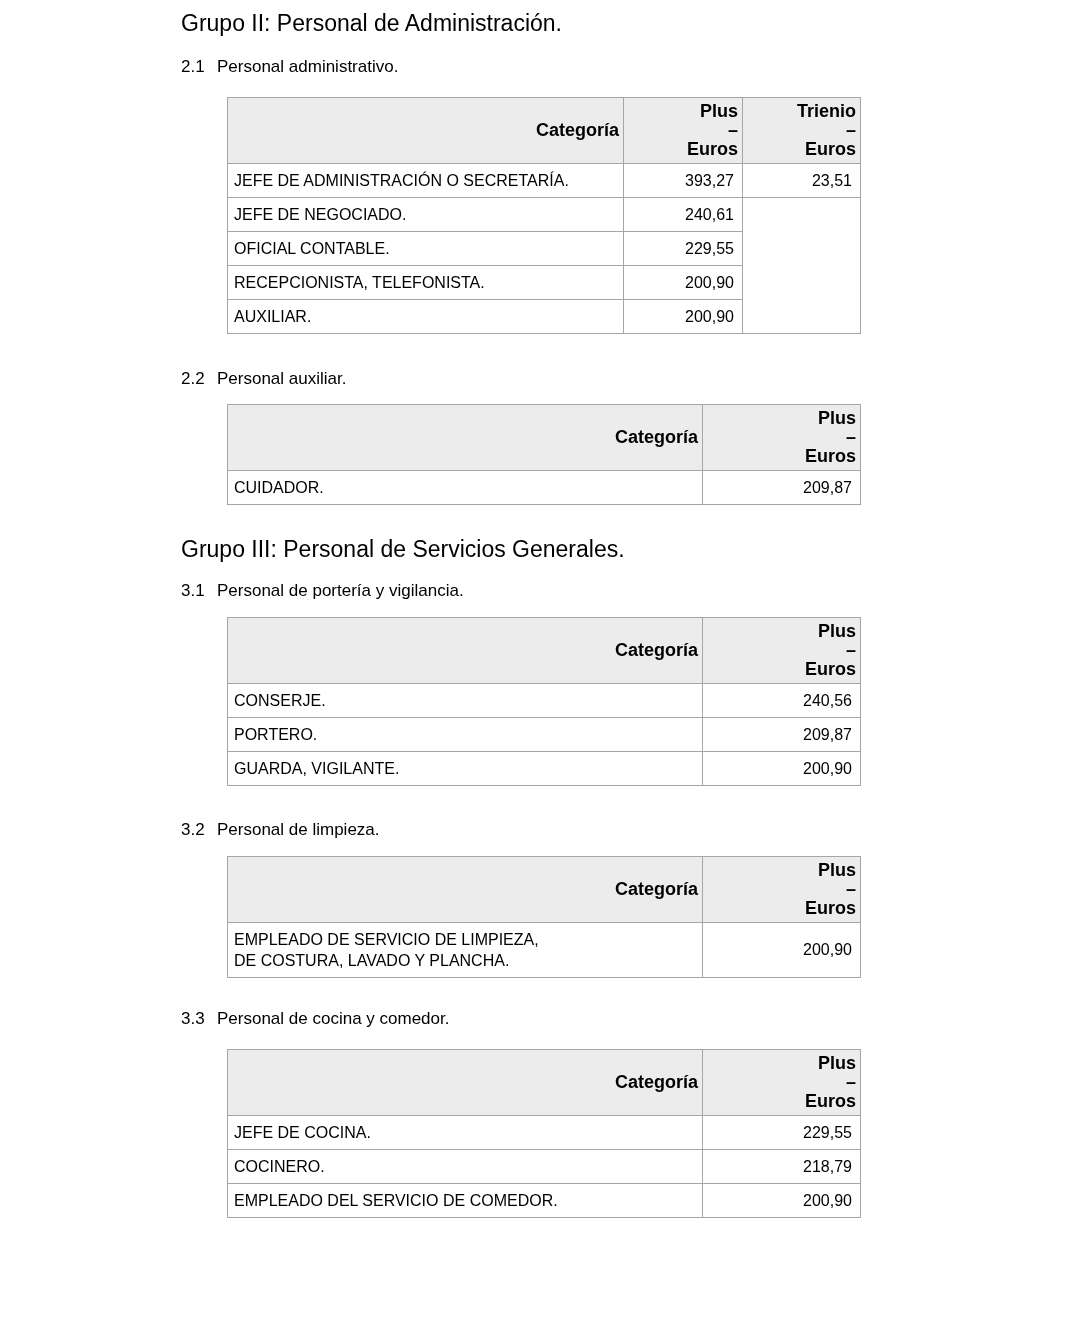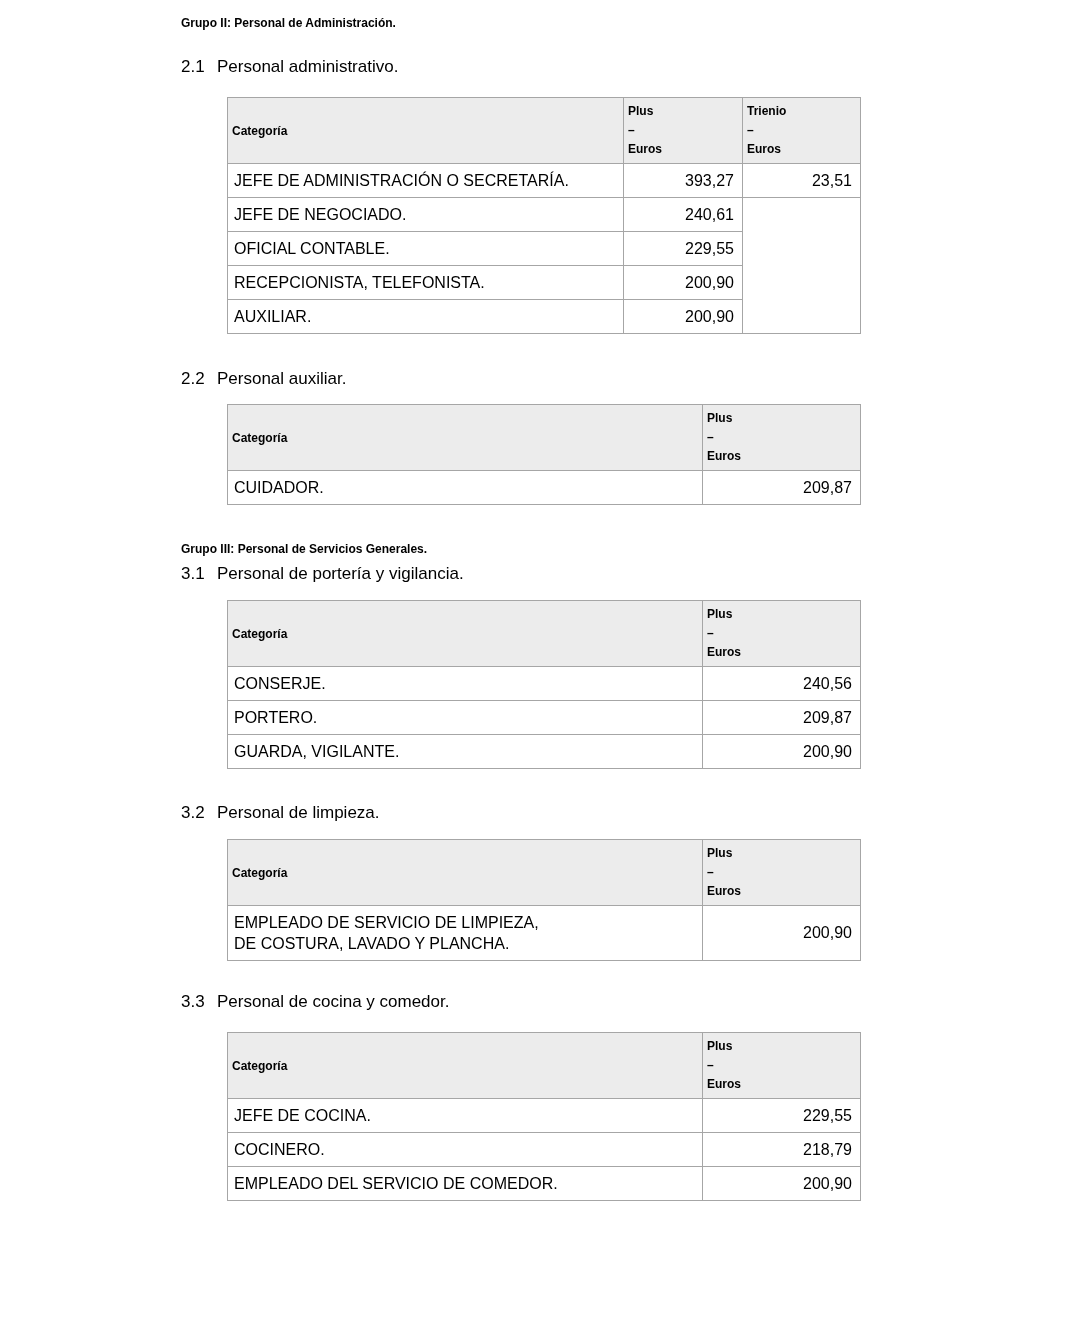--- a/index.html
+++ b/index.html
@@ -17,23 +17,23 @@
     margin: 0 auto;
     background: var(--page-bg);
     color: var(--text-color);
     font-family: "Liberation Sans", sans-serif;
     overflow: hidden;
   }
   .content { padding-top: 13px; }
 
   .group-heading {
     margin-left: 181px;
-    font-size: 12px;
+    font-size: 23px;
     line-height: 20px;
-    font-weight: bold;
+    font-weight: normal;
   }
   .sub-heading {
     margin-left: 181px;
     font-size: 17px;
     line-height: 20px;
   }
   .sub-num { display: inline-block; width: 36px; }
 
   table.doc-table {
     border-collapse: collapse;
@@ -41,22 +41,22 @@
     margin-left: 227px;
     width: 633px;
   }
   .doc-table th, .doc-table td {
     border: 1px solid var(--border-color);
     overflow: hidden;
   }
   .doc-table th {
     background: var(--header-bg);
     font-weight: bold;
-    font-size: 12px;
-    text-align: left;
+    font-size: 18px;
+    text-align: right;
     vertical-align: middle;
     height: 59px;
     padding: 4px;
   }
   .hline { display: block; line-height: 19px; }
   .doc-table td {
     font-size: 16px;
     vertical-align: middle;
     height: 34px;
   }
@@ -64,21 +64,21 @@
   td.val { text-align: right; padding: 5px 8px 5px 4px; }
   tr.tall td { height: 55px; }
   .cline { display: block; line-height: 21px; }
 
   
   .mt24 { margin-top: 24px; }
   .mt20 { margin-top: 20px; }
   .mt35 { margin-top: 35px; }
   .mt15 { margin-top: 15px; }
   .mt34 { margin-top: 34px; }
-  .mt22 { margin-top: 5px; }
+  .mt22 { margin-top: 22px; }
   .mt16 { margin-top: 16px; }
   .mt31 { margin-top: 31px; }
 
   
   .c1-wide { width: 396px; }
   .c2-t1   { width: 119px; }
   .c3-t1   { width: 118px; }
   .c1-std  { width: 475px; }
   .c2-std  { width: 158px; }
 </style>

